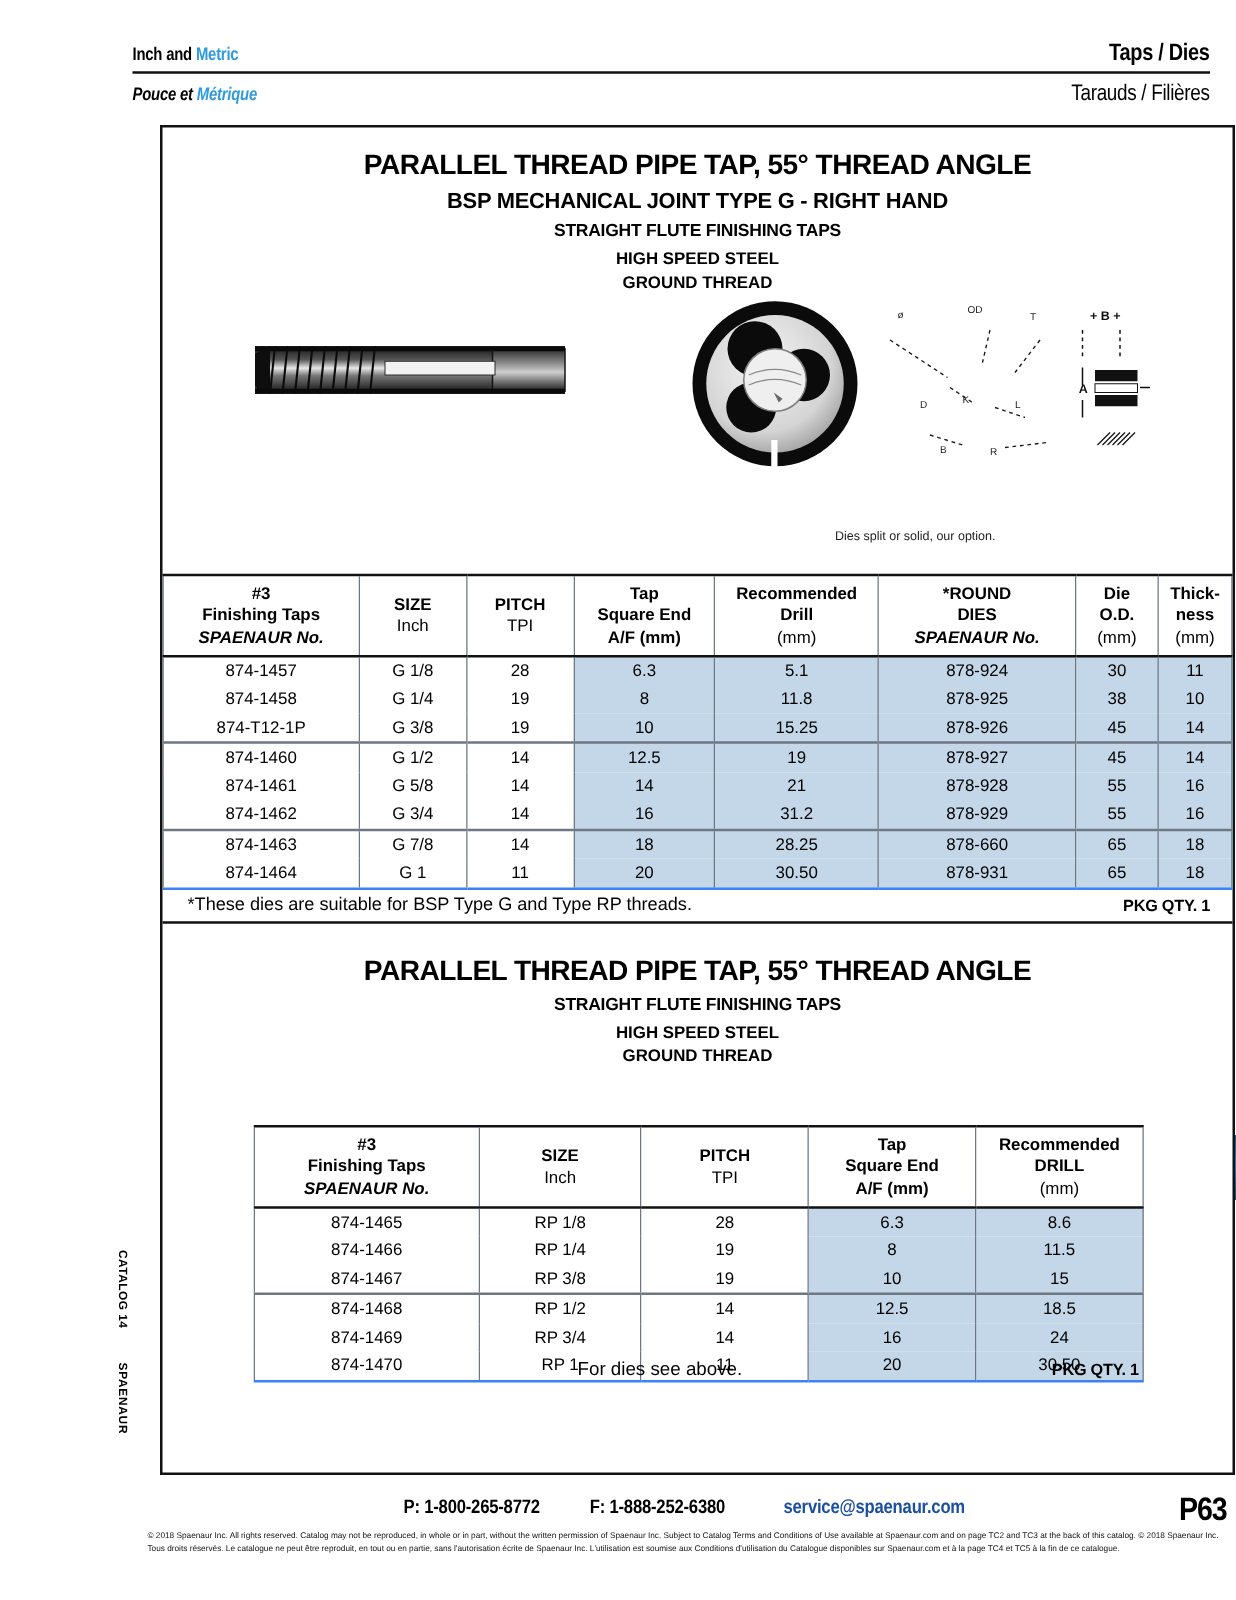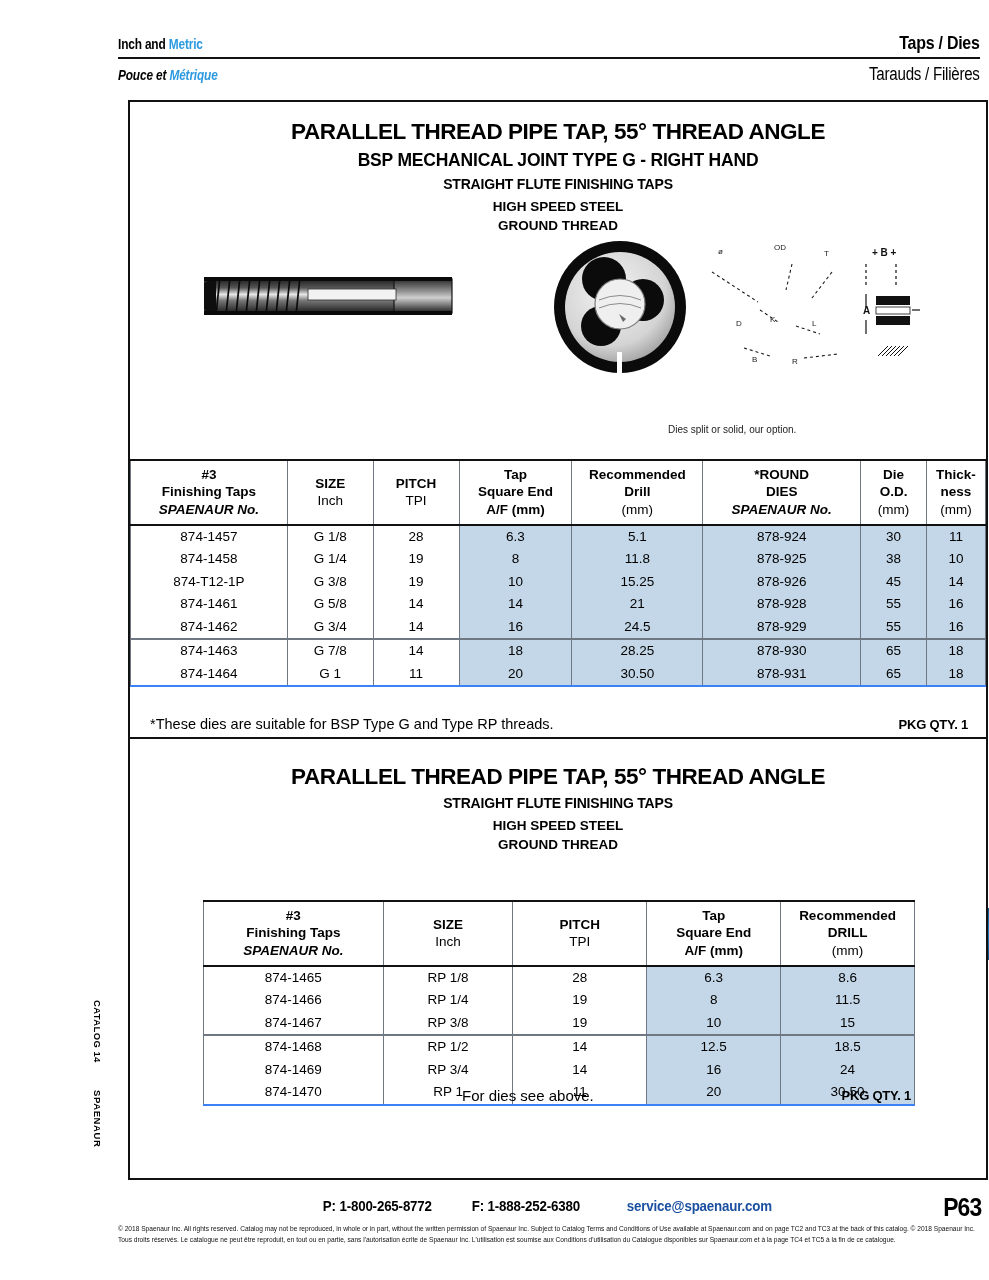--- a/index.html
+++ b/index.html
@@ -12,21 +12,21 @@
     height: 1280px;
     position: relative;
     font-family: "Liberation Sans", sans-serif;
     color: #000000;
     overflow: hidden;
   }
 
   
   #page-header {
     position: absolute;
-    left: 118px;
+    left: 106px;
     top: 32px;
     width: 862px;
   }
   .hdr-row {
     display: flex;
     justify-content: space-between;
     align-items: baseline;
   }
   .hdr-row.top { padding-bottom: 3px; border-bottom: 2px solid #111; }
   .hdr-row.bottom { padding-top: 5px; }
@@ -469,48 +469,58 @@
           <td class="sku">874-T12-1P</td>
           <td>G 3/8</td>
           <td>19</td>
           <td class="shade">10</td>
           <td class="shade">15.25</td>
           <td class="shade sku">878-926</td>
           <td class="shade">45</td>
           <td class="shade">14</td>
         </tr>
 
+        <tr class="grp-first">
+          <td class="sku">874-1460</td>
+          <td>G 1/2</td>
+          <td>14</td>
+          <td class="shade">12.5</td>
+          <td class="shade">19</td>
+          <td class="shade sku">878-927</td>
+          <td class="shade">45</td>
+          <td class="shade">14</td>
+        </tr>
         <tr>
           <td class="sku">874-1461</td>
           <td>G 5/8</td>
           <td>14</td>
           <td class="shade">14</td>
           <td class="shade">21</td>
           <td class="shade sku">878-928</td>
           <td class="shade">55</td>
           <td class="shade">16</td>
         </tr>
         <tr>
           <td class="sku">874-1462</td>
           <td>G 3/4</td>
           <td>14</td>
           <td class="shade">16</td>
-          <td class="shade">24.5</td>
+          <td class="shade">31.2</td>
           <td class="shade sku">878-929</td>
           <td class="shade">55</td>
           <td class="shade">16</td>
         </tr>
 
         <tr class="grp-first">
           <td class="sku">874-1463</td>
           <td>G 7/8</td>
           <td>14</td>
           <td class="shade">18</td>
           <td class="shade">28.25</td>
-          <td class="shade sku">878-930</td>
+          <td class="shade sku">878-660</td>
           <td class="shade">65</td>
           <td class="shade">18</td>
         </tr>
         <tr class="last-row">
           <td class="sku">874-1464</td>
           <td>G 1</td>
           <td>11</td>
           <td class="shade">20</td>
           <td class="shade">30.50</td>
           <td class="shade sku">878-931</td>

